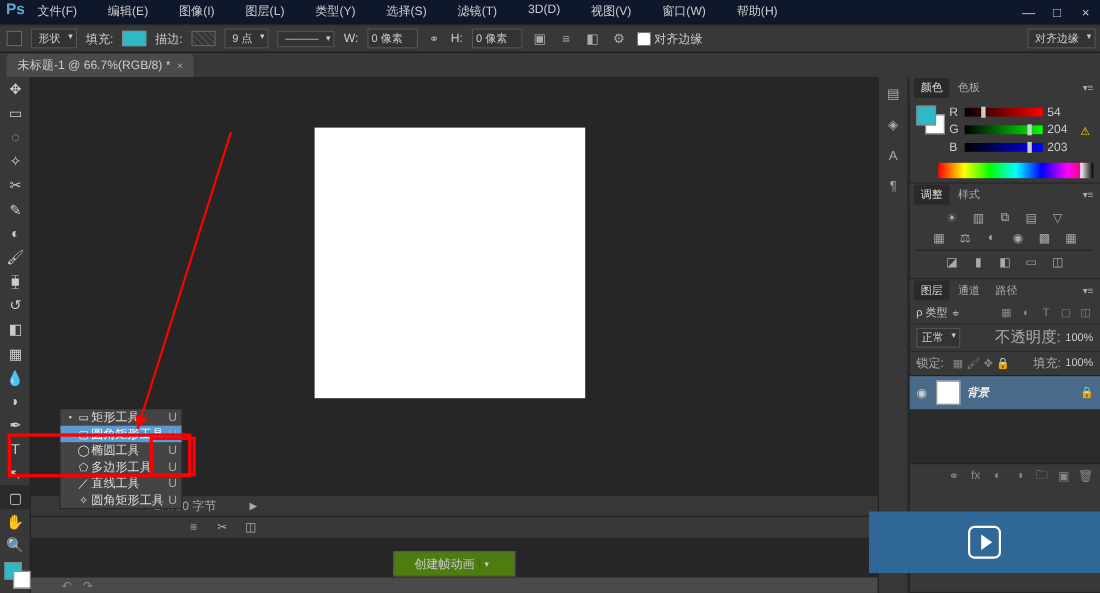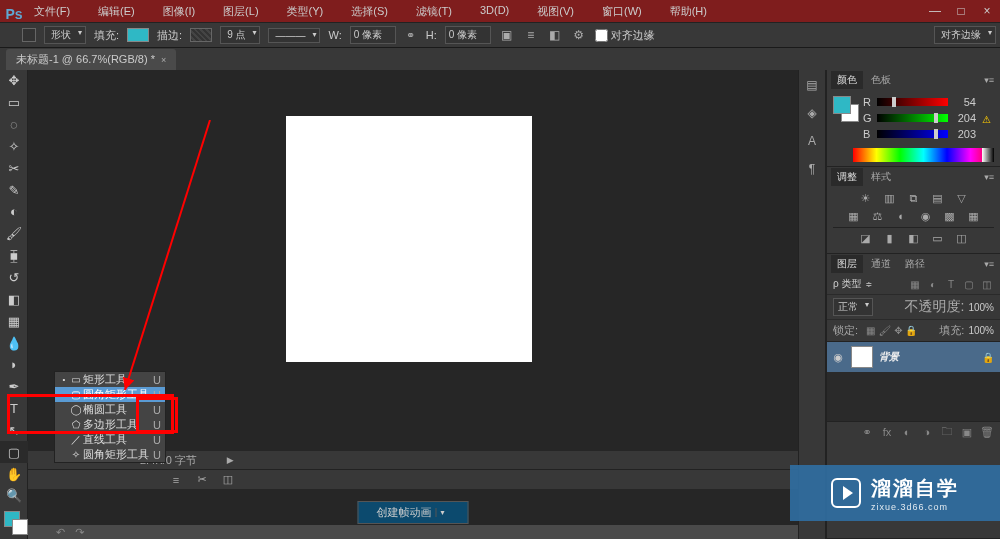--- a/index.html
+++ b/index.html
@@ -1,25 +1,25 @@
 <!DOCTYPE html>
 <html><head>
 <meta charset="utf-8">
 <style>
 * { margin: 0; padding: 0; box-sizing: border-box; font-family: "Microsoft YaHei", Arial, sans-serif; font-size: 11px; }
 body { background: #2a2a2a; width: 1000px; height: 539px; overflow: hidden; position: relative; color: #ccc; }
 
-.titlebar { height: 22px; background: #7f1d1d; display: flex; align-items: flex-end; }
+.titlebar { height: 22px; background: #0f172a; display: flex; align-items: flex-start; }
 .titlebar .logo { width: 28px; text-align: center; color: #5fa8d3; font-weight: bold; font-size: 14px; }
 .titlebar .menus { display: flex; gap: 16px; }
 .titlebar .menu-item { padding: 3px 6px; color: #ccc; cursor: default; }
 .titlebar .wincontrols { margin-left: auto; display: flex; }
 .titlebar .wc { width: 26px; height: 22px; display: flex; align-items: center; justify-content: center; color: #ccc; font-size: 12px; }
 
-.optbar { height: 26px; background: #383838; border-top: 1px solid #222; border-bottom: 1px solid #1a1a1a; display: flex; align-items: center; padding: 0 22px; gap: 8px; position: relative; }
+.optbar { height: 26px; background: #383838; border-top: 1px solid #222; border-bottom: 1px solid #1a1a1a; display: flex; align-items: center; padding: 0 6px; gap: 8px; position: relative; }
 .optbar .sw { width: 14px; height: 14px; border: 1px solid #666; background: #333; }
 .optbar .combo { background: #333; border: 1px solid #555; padding: 1px 14px 1px 6px; color: #ccc; font-size: 10px; position: relative; }
 .optbar .combo::after { content: "▾"; position: absolute; right: 3px; top: 1px; font-size: 8px; }
 .optbar .fillsw { width: 22px; height: 14px; background: #2fb8c5; border: 1px solid #888; }
 .optbar .strokebox { width: 22px; height: 14px; border: 1px solid #666; background: repeating-linear-gradient(45deg,#333,#333 2px,#444 2px,#444 4px); }
 .optbar .numfield { background: #333; border: 1px solid #555; width: 46px; padding: 1px 3px; color: #ccc; font-size: 10px; }
 .optbar .chain { width: 14px; height: 14px; display:flex;align-items:center;justify-content:center; color:#aaa; font-size:11px; }
 .optbar .icon { width: 16px; height: 16px; display:flex;align-items:center;justify-content:center; color:#aaa; font-size:12px; }
 .optbar .right { position: absolute; right: 4px; }
 
@@ -36,21 +36,21 @@
 .toolbox .fg { width: 16px; height: 16px; background: #2fb8c5; border: 1px solid #888; }
 .toolbox .bg { width: 16px; height: 16px; background: #fff; border: 1px solid #888; margin-top: -8px; margin-left: 8px; }
 
 .canvas-area { flex: 1; background: #262626; position: relative; overflow: hidden; }
 .canvas-area .canvas { position: absolute; left: 258px; top: 46px; width: 246px; height: 246px; background: #fff; }
 .canvas-area .statusbar { position: absolute; bottom: 70px; left: 0; right: 0; height: 18px; background: #383838; display: flex; align-items: center; padding-left: 112px; color: #aaa; font-size: 10px; gap: 30px; }
 .canvas-area .statusbar .arrow { font-size: 9px; }
 .canvas-area .bottombar { position: absolute; bottom: 50px; left: 0; right: 0; height: 20px; background: #383838; border-top: 1px solid #222; display: flex; align-items: center; gap: 10px; padding-left: 140px; color: #ccc; }
 .canvas-area .bottombar .ic { width: 16px; height: 16px; display:flex;align-items:center;justify-content:center; color:#aaa; font-size:11px; }
 .canvas-area .timeline-btn { position: absolute; bottom: 15px; left: 50%; transform: translateX(-50%); }
-.canvas-area .tlbtn { background: #0c4a6e; border: 1px solid #555; padding: 3px 18px; color: #ccc; font-size: 10px; display: flex; align-items: center; gap: 4px; }
+.canvas-area .tlbtn { background: #4d7c0f; border: 1px solid #555; padding: 3px 18px; color: #ccc; font-size: 10px; display: flex; align-items: center; gap: 4px; }
 .canvas-area .tlbtn .dd { width: 14px; border-left: 1px solid #555; padding-left: 4px; font-size: 8px; }
 .canvas-area .footerline { position: absolute; bottom: 0; left: 0; right: 0; height: 14px; background: #4a4a4a; display:flex; align-items:center; padding-left:28px; gap:10px; color:#888; font-size:10px;}
 
 .tool-flyout { position: absolute; left: 26px; bottom: 76px; background: #444; border: 1px solid #222; width: 112px; z-index: 100; }
 .tool-flyout .fi { display: flex; align-items: center; padding: 2px 4px; color: #ddd; font-size: 10px; height: 15px; }
 .tool-flyout .fi .bullet { width: 10px; text-align: center; font-size: 8px; }
 .tool-flyout .fi .ic { width: 14px; text-align: center; font-size: 10px; }
 .tool-flyout .fi .lbl { flex: 1; }
 .tool-flyout .fi .sc { width: 12px; text-align: right; color: #aaa; }
 .tool-flyout .fi.hl { background: #5a9bd4; color: #fff; }
@@ -75,21 +75,21 @@
 .color-panel .swatches .a { position: absolute; width: 18px; height: 18px; background: #2fb8c5; border: 1px solid #888; z-index: 2; }
 .color-panel .swatches .b { position: absolute; width: 18px; height: 18px; background: #fff; border: 1px solid #888; left: 8px; top: 8px; }
 .color-panel .sliders { flex: 1; display: flex; flex-direction: column; gap: 4px; }
 .color-panel .srow { display: flex; align-items: center; gap: 4px; font-size: 9px; }
 .color-panel .srow .lbl { width: 10px; color: #ccc; }
 .color-panel .srow .track { flex: 1; height: 8px; position: relative; }
 .color-panel .srow .track.r { background: linear-gradient(to right,#000,#f00); }
 .color-panel .srow .track.g { background: linear-gradient(to right,#000,#0f0); }
 .color-panel .srow .track.b { background: linear-gradient(to right,#000,#00f); }
 .color-panel .srow .thumb { position: absolute; top: -1px; width: 4px; height: 10px; background: #ccc; }
-.color-panel .srow .val { width: 24px; text-align: right; color: #ccc; }
+.color-panel .srow .val { width: 24px; color: #ccc; }
 .color-panel .spectrum { height: 14px; margin: 2px 6px 4px 26px; background: linear-gradient(to right, red, yellow, lime, cyan, blue, magenta, red); position: relative; }
 .color-panel .spectrum::before { content:""; position:absolute; right:0; top:0; bottom:0; width:12px; background: linear-gradient(to right, #fff, #000);}
 .color-panel .warn { width: 12px; height: 12px; color: #fc0; font-size: 10px; margin-top:18px; }
 
 .adjust-panel .body { padding: 4px 6px; }
 .adjust-panel .la { font-size: 10px; color: #ccc; margin-bottom: 4px; }
 .adjust-panel .row { display: flex; gap: 8px; justify-content: center; margin-bottom: 4px; }
 .adjust-panel .row .ai { width: 16px; height: 14px; display: flex; align-items: center; justify-content: center; color: #aaa; font-size: 11px; }
 .adjust-panel .brow { border-top: 1px solid #222; padding-top: 3px; margin-top: 3px; }
 
@@ -416,17 +416,13 @@
         <path d="M0,0 L6,3 L0,6 Z" fill="#ff0000"></path>
       </marker>
     </defs>
   <line x1="100" y1="0" x2="15" y2="270" stroke="#ff0000" stroke-width="2" marker-end="url(#ah)"></line>
 </svg>
 
 <div class="watermark">
   <div class="play">
       <div class="tri"></div>
     </div>
-  <div class="txt">
-    <div class="big">溜溜自学</div>
-    <div class="sm">zixue.3d66.com</div>
-  </div>
 </div>
 
 </body></html>

